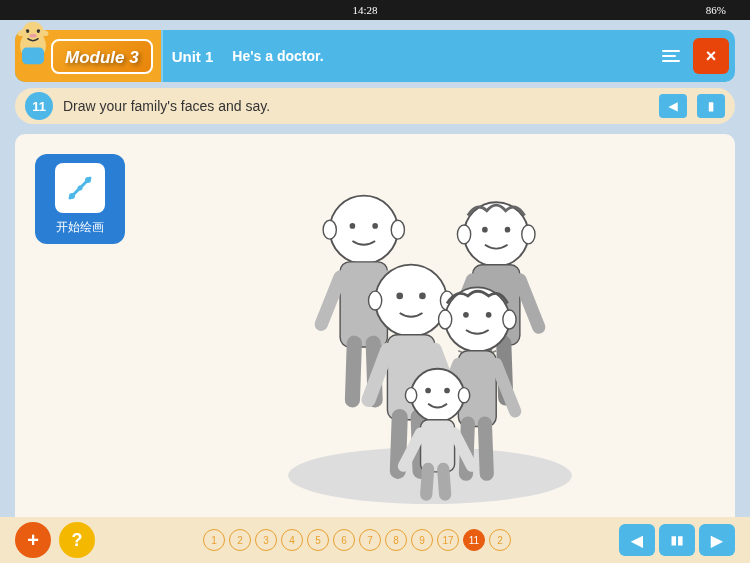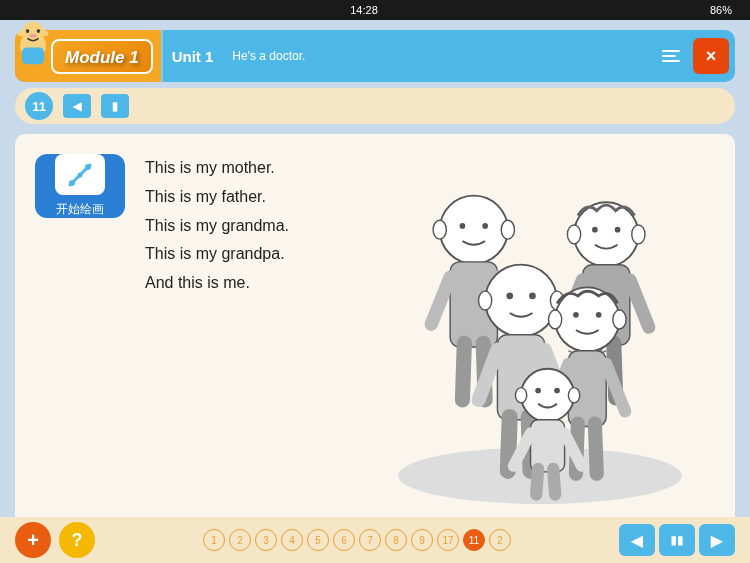--- a/index.html
+++ b/index.html
@@ -13,23 +13,24 @@
     }
 
     
     .status-bar {
       width: 100%;
       height: 20px;
       background: #1a1a1a;
       display: flex;
       align-items: center;
       justify-content: space-between;
-      padding: 0 18px;
+      padding: 0 24px;
       color: white;
       font-size: 11px;
+      font-family: Liberation Serif, serif;
     }
 
     
     .main-area {
       width: 100%;
       height: 543px;
       background: #c8daea;
       display: flex;
       flex-direction: column;
       position: relative;
@@ -86,22 +87,22 @@
       font-weight: bold;
       padding: 0 9px;
       height: 100%;
       display: flex;
       align-items: center;
       border-left: 2px solid rgba(255,255,255,0.3);
     }
 
     .lesson-title {
       color: white;
-      font-size: 12px;
-      font-weight: normal;
+      font-size: 14px;
+      font-weight: bold;
       padding: 0 10px;
       flex: 1;
     }
 
     .header-icons {
       display: flex;
       align-items: center;
       gap: 6px;
       padding-right: 6px;
     }
@@ -187,21 +188,21 @@
       align-items: flex-start;
       padding: 20px;
       gap: 20px;
       position: relative;
       overflow: hidden;
     }
 
     
     .draw-btn {
       width: 90px;
-      height: 64px;
+      height: 90px;
       background: #2a7fd4;
       border-radius: 12px;
       display: flex;
       flex-direction: column;
       align-items: center;
       justify-content: center;
       cursor: pointer;
       flex-shrink: 0;
       gap: 6px;
     }
@@ -380,21 +381,21 @@
         <circle cx="20" cy="14" r="12" fill="#f5d280"></circle>
         <circle cx="14" cy="12" r="2" fill="#333"></circle>
         <circle cx="26" cy="12" r="2" fill="#333"></circle>
         <ellipse cx="20" cy="17" rx="4" ry="2" fill="#e8a0a0"></ellipse>
         <path d="M14 20 Q20 25 26 20" stroke="#333" stroke-width="1.5" fill="none"></path>
         <ellipse cx="8" cy="14" rx="5" ry="3" fill="#f5d280" transform="rotate(-20,8,14)"></ellipse>
         <ellipse cx="32" cy="14" rx="5" ry="3" fill="#f5d280" transform="rotate(20,32,14)"></ellipse>
         <rect x="8" y="30" width="24" height="18" rx="5" fill="#4db8e8"></rect>
       </svg>
       <div class="module-logo" style="margin-left:28px;">
-        <span style="color:#fff;font-style:italic;font-weight:900;font-size:17px;">Module 1</span>
+        <span style="color:#fff;font-style:italic;font-weight:900;font-size:17px;">Module 3</span>
       </div>
     </div>
 
     <div class="unit-label">
       <span>Unit 1</span>
     </div>
 
     <div class="lesson-title">He's a doctor.</div>
 
     <div class="header-icons">
@@ -406,41 +407,39 @@
         </div>
       </div>
       <div class="close-btn">
         <span>×</span>
       </div>
     </div>
   </div>
 
   <div class="instruction-bar">
     <div class="step-badge">11</div>
+    <span class="instruction-text">Draw your family's faces and say.</span>
     <div class="nav-btn-small">◀</div>
     <div class="nav-btn-small">▮</div>
   </div>
 
   <div class="content-area">
 
     <div class="draw-btn">
       <div class="draw-icon">
         <svg width="36" height="36" viewBox="0 0 36 36" xmlns="http://www.w3.org/2000/svg">
           <line x1="8" y1="28" x2="28" y2="8" stroke="#4db8e8" stroke-width="3" stroke-linecap="round"></line>
           <circle cx="10" cy="26" r="3" fill="#4db8e8"></circle>
           <circle cx="26" cy="10" r="3" fill="#4db8e8"></circle>
           <circle cx="18" cy="18" r="2.5" fill="#4db8e8"></circle>
         </svg>
       </div>
       <span class="draw-label">开始绘画</span>
     </div>
 
-    <div class="text-content">
-      <p id="text-lines"><span>This is my mother.</span><br><span>This is my father.</span><br><span>This is my grandma.</span><br><span>This is my grandpa.</span><br><span>And this is me.</span></p>
-    </div>
 
     <div class="family-illustration">
       <svg class="family-svg" viewBox="0 0 320 370" xmlns="http://www.w3.org/2000/svg">
 
         <ellipse cx="160" cy="340" rx="150" ry="30" fill="#ddd"></ellipse>
 
         <circle cx="90" cy="80" r="36" fill="white" stroke="#555" stroke-width="2"></circle>
 
         <ellipse cx="54" cy="80" rx="7" ry="10" fill="white" stroke="#555" stroke-width="1.5"></ellipse>
         <ellipse cx="126" cy="80" rx="7" ry="10" fill="white" stroke="#555" stroke-width="1.5"></ellipse>

